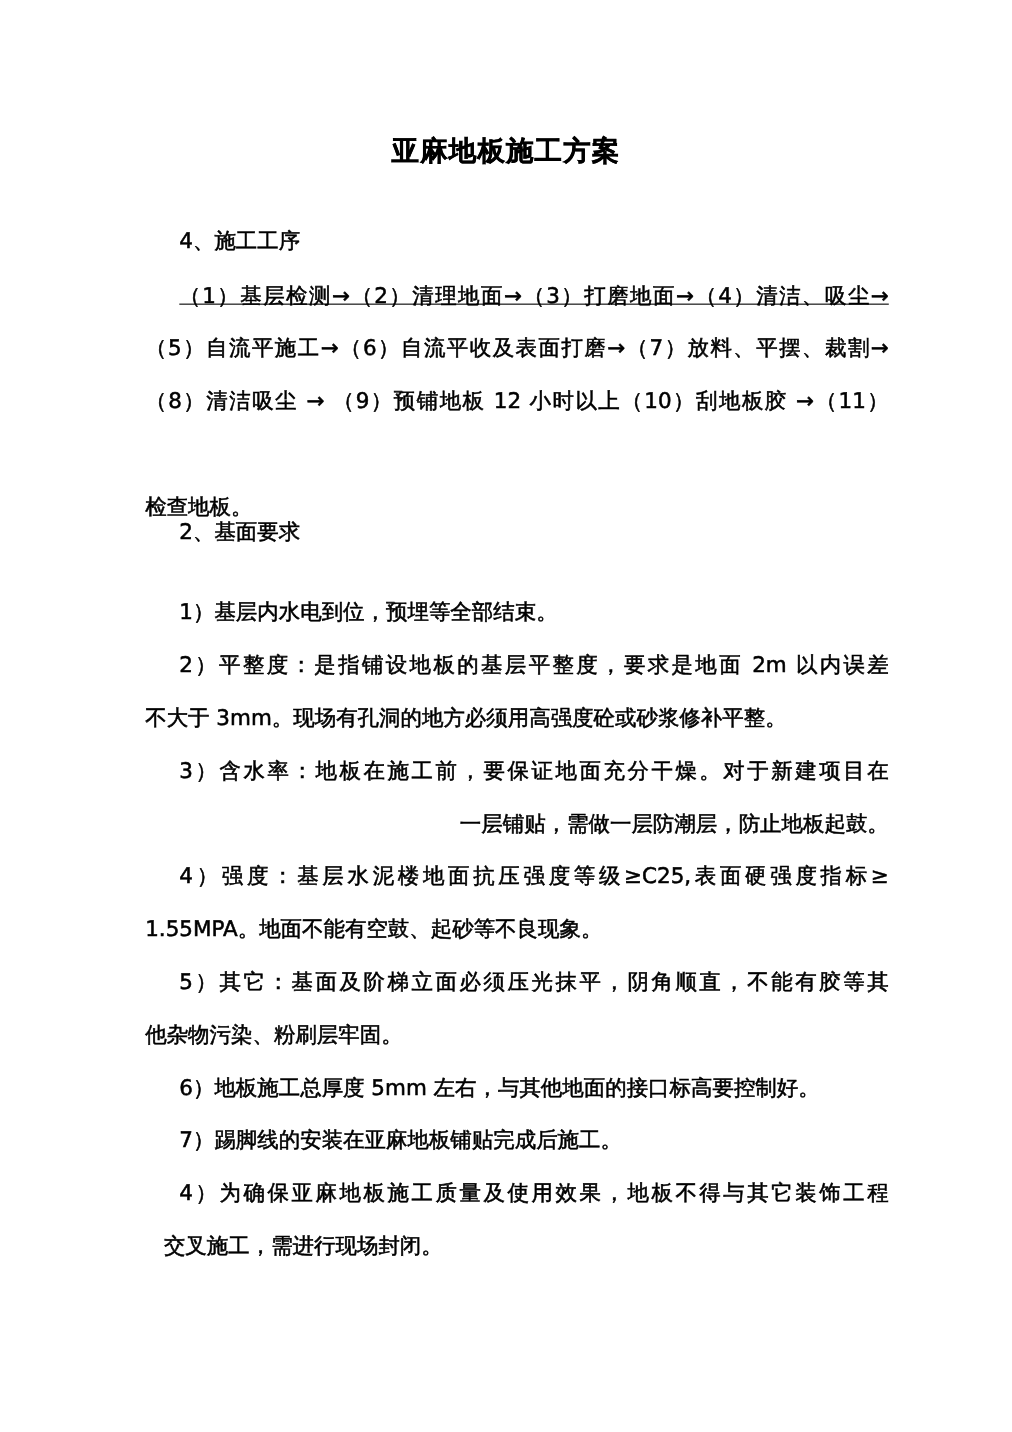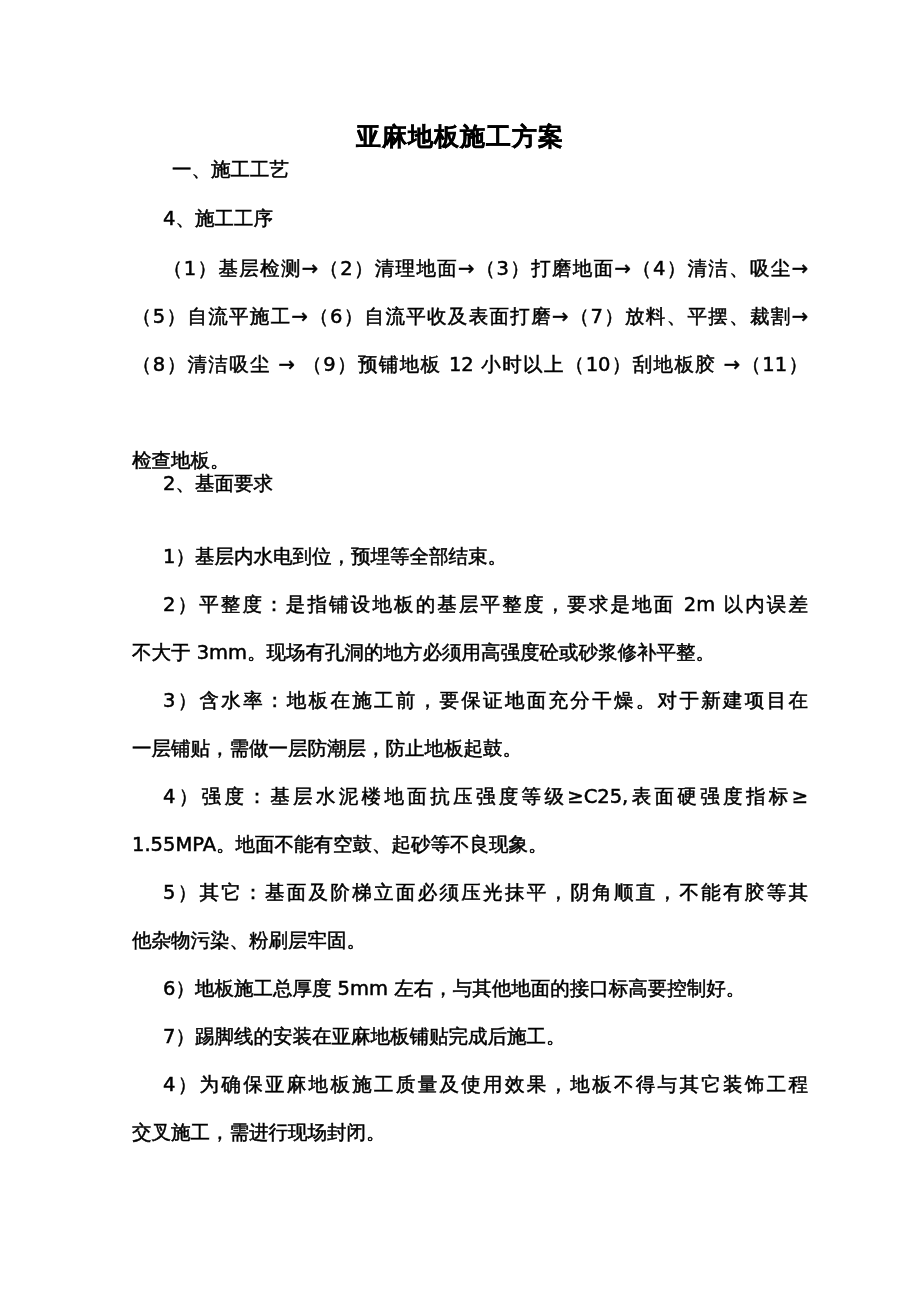--- a/index.html
+++ b/index.html
@@ -21,45 +21,44 @@
     }
     .just { text-align: justify; text-align-last: justify; }
   </style>
 </head>
 <body>
 
 <div class="page">
 
   <div class="title">亚麻地板施工方案</div>
 
-  <div class="line" style="top:158px; left:172px;">一、施工工艺</div>
 
   <div class="line" style="top:207px; left:163px;">4、施工工序</div>
 
-  <div class="line just" style="top:257px; left:163px; width:645px;">（1）基层检测→（2）清理地面→（3）打磨地面→（4）清洁、吸尘→</div>
+  <div class="line just" style="top:257px; left:163px; width:645px;text-decoration:underline;">（1）基层检测→（2）清理地面→（3）打磨地面→（4）清洁、吸尘→</div>
   <div class="line just" style="top:305px;">（5）自流平施工→（6）自流平收及表面打磨→（7）放料、平摆、裁割→</div>
   <div class="line just" style="top:353px;">（8）清洁吸尘 → （9）预铺地板 12 小时以上（10）刮地板胶 →（11）</div>
   <div class="line" style="top:449px;">检查地板。</div>
 
   <div class="line" style="top:472px; left:163px;">2、基面要求</div>
 
   <div class="line" style="top:545px; left:163px;">1）基层内水电到位，预埋等全部结束。</div>
 
   <div class="line just" style="top:593px; left:163px; width:645px;">2）平整度：是指铺设地板的基层平整度，要求是地面 2m 以内误差</div>
   <div class="line" style="top:641px;">不大于 3mm。现场有孔洞的地方必须用高强度砼或砂浆修补平整。</div>
 
   <div class="line just" style="top:689px; left:163px; width:645px;">3）含水率：地板在施工前，要保证地面充分干燥。对于新建项目在</div>
-  <div class="line" style="top:737px;">一层铺贴，需做一层防潮层，防止地板起鼓。</div>
+  <div class="line" style="top:737px;text-align:right;">一层铺贴，需做一层防潮层，防止地板起鼓。</div>
 
   <div class="line just" style="top:785px; left:163px; width:645px;">4）强度：基层水泥楼地面抗压强度等级≥C25,表面硬强度指标≥</div>
   <div class="line" style="top:833px;">1.55MPA。地面不能有空鼓、起砂等不良现象。</div>
 
   <div class="line just" style="top:881px; left:163px; width:645px;">5）其它：基面及阶梯立面必须压光抹平，阴角顺直，不能有胶等其</div>
   <div class="line" style="top:929px;">他杂物污染、粉刷层牢固。</div>
 
   <div class="line" style="top:977px; left:163px;">6）地板施工总厚度 5mm 左右，与其他地面的接口标高要控制好。</div>
 
   <div class="line" style="top:1025px; left:163px;">7）踢脚线的安装在亚麻地板铺贴完成后施工。</div>
 
   <div class="line just" style="top:1073px; left:163px; width:645px;">4）为确保亚麻地板施工质量及使用效果，地板不得与其它装饰工程</div>
-  <div class="line" style="top:1121px;">交叉施工，需进行现场封闭。</div>
+  <div class="line" style="top:1121px;margin-left:17px;">交叉施工，需进行现场封闭。</div>
 
 </div>
 
 </body></html>

